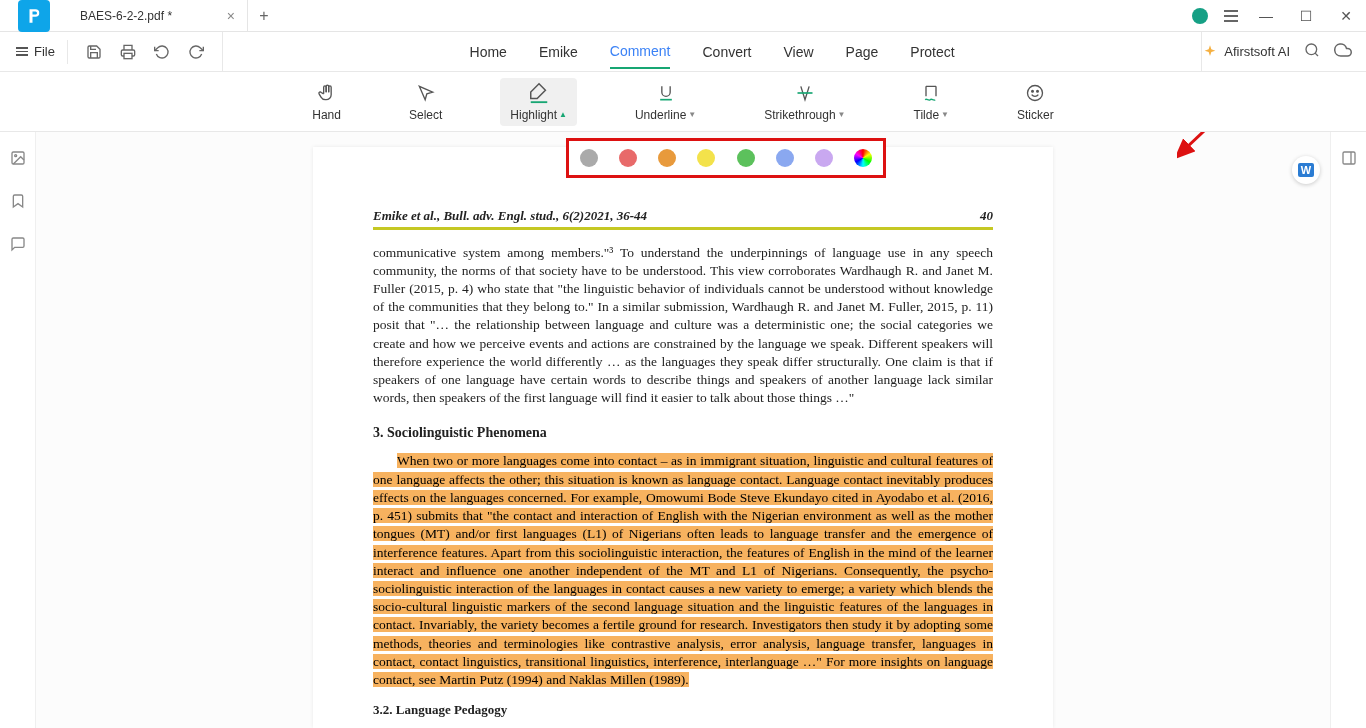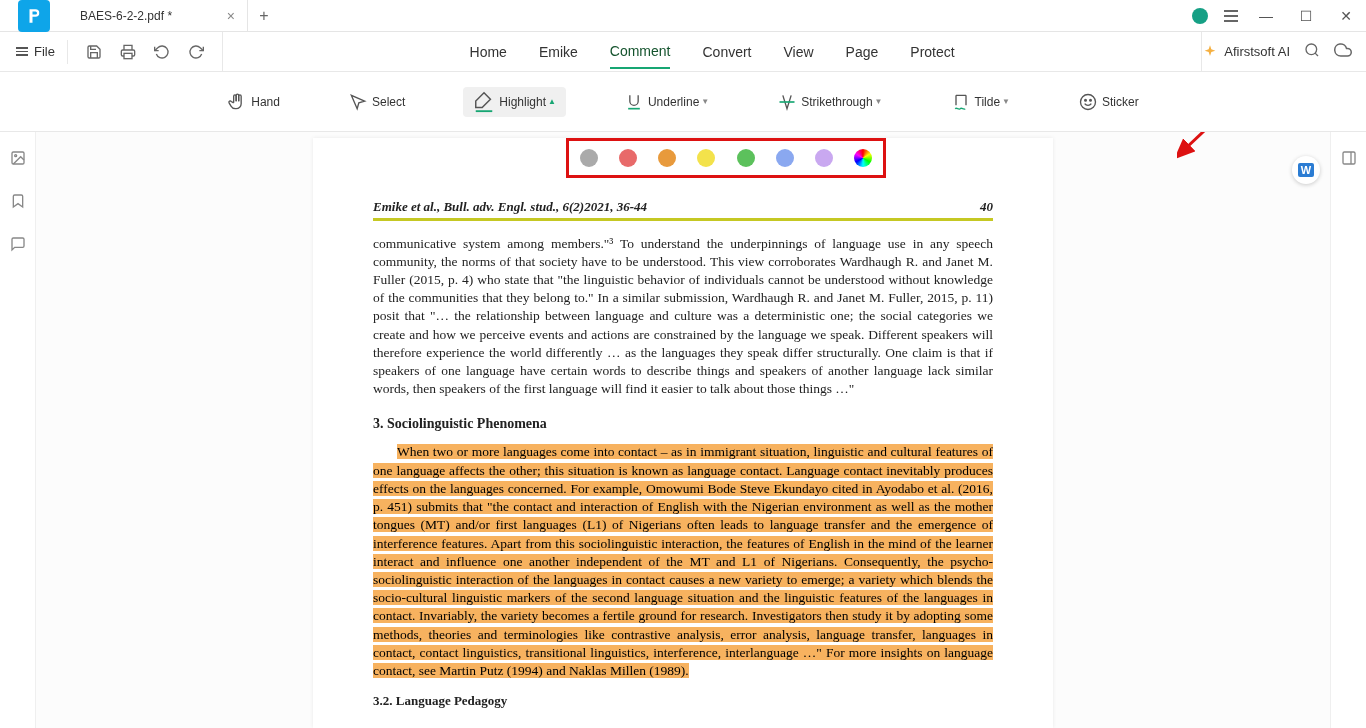--- a/index.html
+++ b/index.html
@@ -17,39 +17,39 @@
   .hamburger div { width:14px; height:2px; background:#666; }
   .win-ctrl { width:24px; text-align:center; font-size:14px; color:#555; cursor:pointer;}
   .menu-bar { height:40px; display:flex; align-items:center; border-bottom:1px solid #e8e8e8; }
   .file-btn { display:flex; align-items:center; gap:6px; padding:0 12px; font-size:13px; cursor:pointer; height:24px; border-right:1px solid #e8e8e8; margin-left:4px;}
   .file-btn .menu-lines { display:flex; flex-direction:column; gap:2px;}
   .file-btn .menu-lines div { width:12px; height:1.5px; background:#555; }
   .qa-icons { display:flex; gap:18px; padding:0 18px; border-right:1px solid #e8e8e8; height:40px; align-items:center;}
   .qa-icons span { cursor:pointer; color:#666; font-size:15px; display:flex; align-items:center;}
   .main-menu { display:flex; gap:32px; margin:0 auto; height:40px; align-items:center; font-size:14px; }
   .main-menu .item { cursor:pointer; padding:8px 0; }
-  .main-menu .item.active { color:#14532d; border-bottom:2px solid #17a673; }
+  .main-menu .item.active { color:#3b82f6; border-bottom:2px solid #17a673; }
   .menu-right { display:flex; align-items:center; gap:14px; padding-right:14px; border-left:1px solid #e8e8e8; height:40px; }
   .menu-right .ai { display:flex; align-items:center; gap:6px; font-size:13px; cursor:pointer;}
   .menu-right .ai svg { width:16px; height:16px; }
   .search-ic, .cloud-ic { cursor:pointer; color:#666;}
   .ribbon { height:60px; display:flex; align-items:center; justify-content:center; gap:48px; border-bottom:1px solid #e8e8e8; position:relative;}
-  .ribbon .tool { display:flex; flex-direction:row; align-items:center; gap:4px; cursor:pointer; padding:4px 10px; border-radius:4px;}
+  .ribbon .tool { display:flex; flex-direction:column; align-items:center; gap:4px; cursor:pointer; padding:4px 10px; border-radius:4px;}
   .ribbon .tool.active { background:#f0f0f0; }
   .ribbon .tool .ico { height:22px; display:flex; align-items:center; justify-content:center;}
   .ribbon .tool .lbl { font-size:12px; display:flex; align-items:center; gap:2px;}
   .caret { font-size:8px; color:#888; }
   .caret.up { color:#17a673; }
   .workspace { position:relative; height:596px; display:flex; }
   .left-rail { width:36px; border-right:1px solid #efefef; display:flex; flex-direction:column; align-items:center; gap:24px; padding-top:18px;}
   .left-rail span { cursor:pointer; color:#888; }
   .right-rail { width:36px; border-left:1px solid #efefef; display:flex; flex-direction:column; align-items:center; gap:24px; padding-top:18px;}
   .right-rail span { cursor:pointer; color:#888; }
   .canvas { flex:1; background:#fcfcfc; overflow:hidden; position:relative; display:flex; justify-content:center;}
-  .page { width:740px; background:#fff; margin-top:6px; padding:60px 60px 20px 60px; font-family: Georgia, 'Times New Roman', serif; font-size:13.5px; line-height:1.35; color:#222; box-shadow:0 0 4px rgba(0,0,0,0.08);}
+  .page { width:740px; background:#fff; margin-top:15px; padding:60px 60px 20px 60px; font-family: Georgia, 'Times New Roman', serif; font-size:13.5px; line-height:1.35; color:#222; box-shadow:0 0 4px rgba(0,0,0,0.08);}
   .page-header { display:flex; justify-content:space-between; font-style:italic; font-weight:600; margin-bottom:2px; font-size:13px;}
   .page-rule { height:3px; background:#c5c823; margin-bottom:14px; }
   .para { text-align:justify; margin-bottom:12px; }
   .h3 { font-weight:700; margin:16px 0 10px 0; font-size:14px;}
   .h4 { font-weight:700; margin:6px 0; font-size:13px;}
   .hl-yellow { background:#ffe668; }
   .hl-orange { background:#f7b25f; color:#000000;}
   .color-bar { position:absolute; left:530px; top:6px; width:320px; height:40px; border:3px solid #d11; display:flex; align-items:center; justify-content:space-around; background:#fff; z-index:5;}
   .color-bar .sw { width:18px; height:18px; border-radius:50%; cursor:pointer; }
   .c1{background:#aaa;} .c2{background:#e86a6a;} .c3{background:#e89a3c;} .c4{background:#f3e24b;} .c5{background:#5cc15c;} .c6{background:#8aa8f0;} .c7{background:#c9a8f0;}

